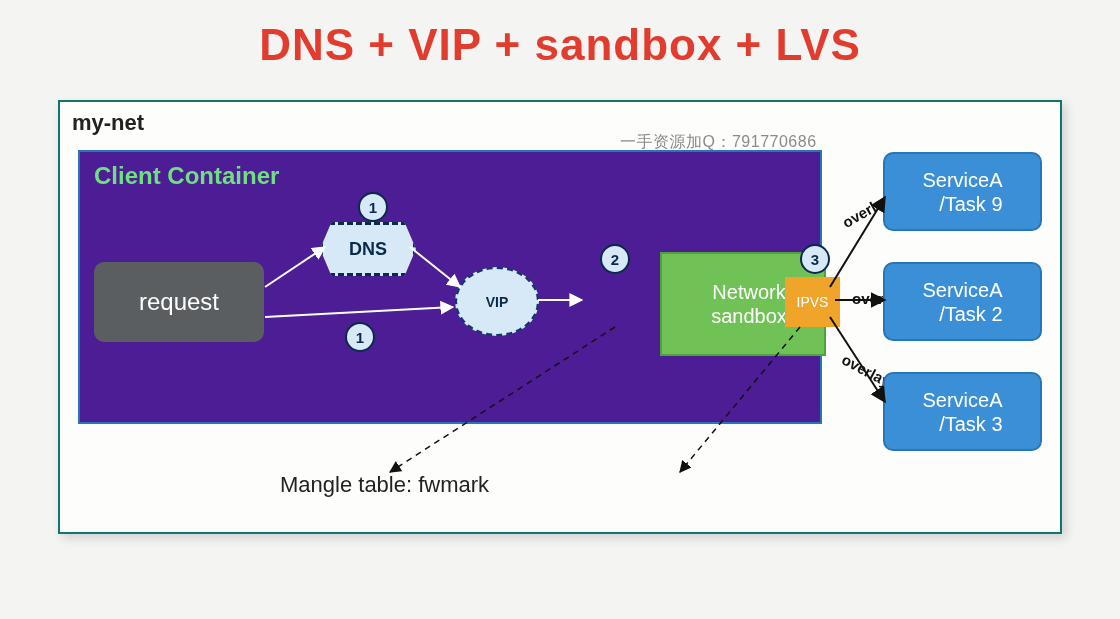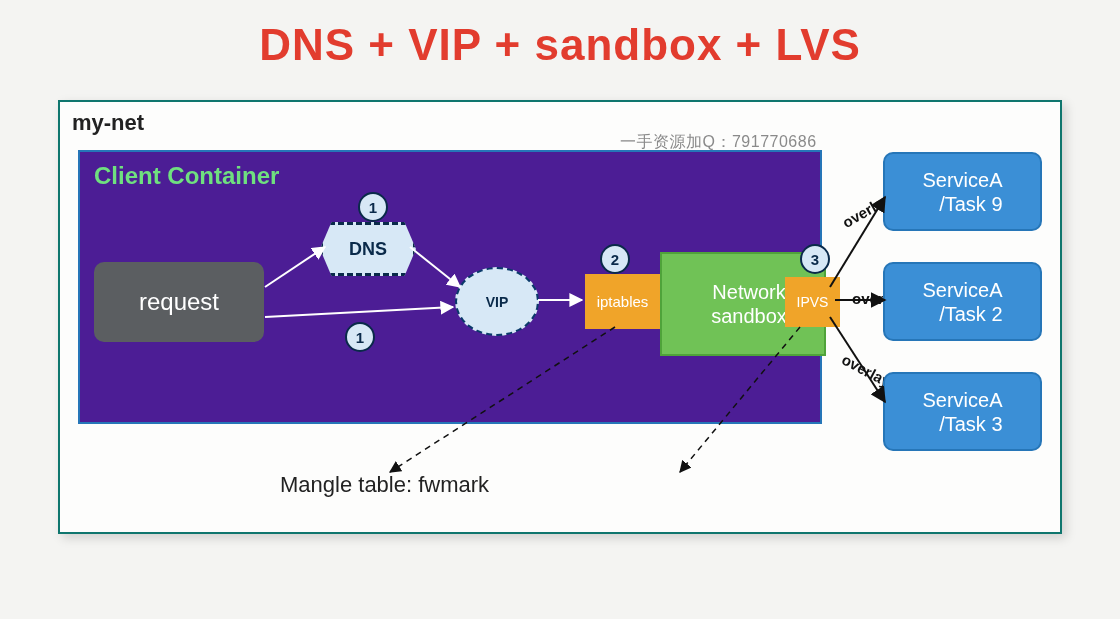--- a/index.html
+++ b/index.html
@@ -214,21 +214,20 @@
 <div class="canvas">
   <div class="net-label">my-net</div>
   <div class="watermark">一手资源加Q：791770686</div>
 
   <div class="client">
     <div class="client-label">Client Container</div>
 
     <div class="request">request</div>
     <div class="dns">DNS</div>
     <div class="vip">VIP</div>
-    <div class="iptables">iptables</div>
     <div class="sandbox">Network sandbox</div>
     <div class="ipvs">IPVS</div>
 
     <div class="step step1a">1</div>
     <div class="step step1b">1</div>
     <div class="step step2">2</div>
     <div class="step step3">3</div>
 
     <svg class="lines" width="740" height="270">
       <defs>

